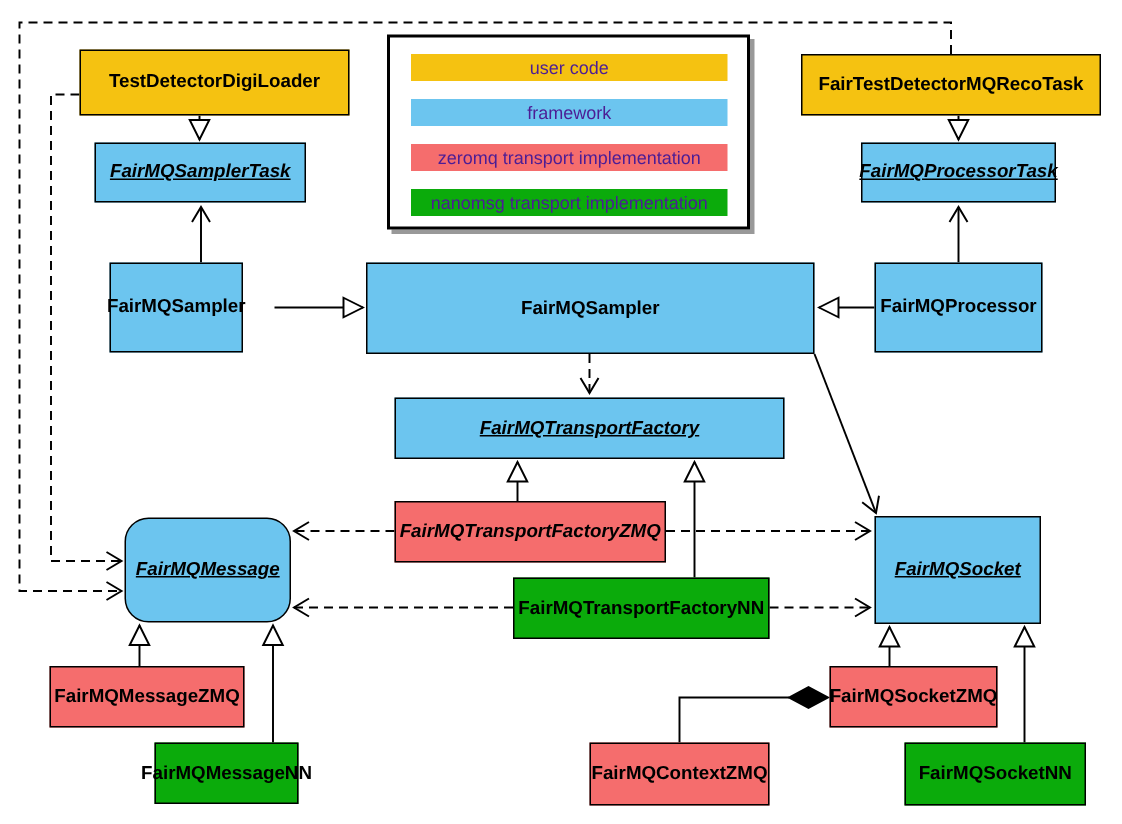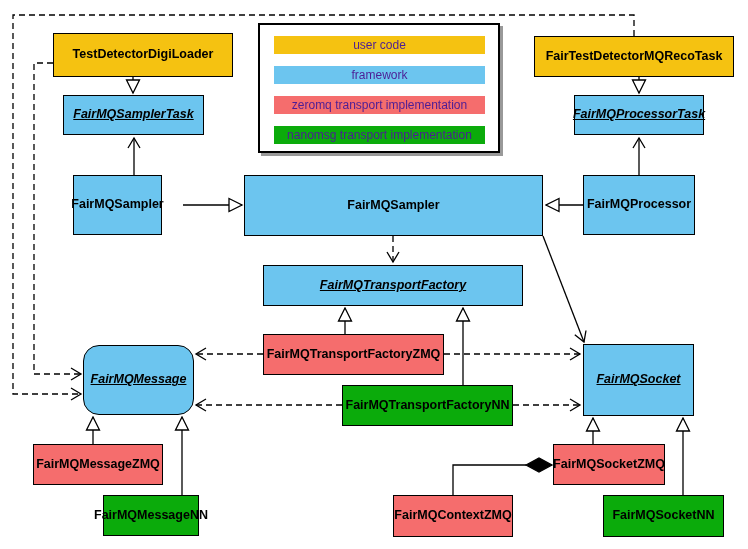--- a/index.html
+++ b/index.html
@@ -100,21 +100,21 @@
   </div>
 
   <div class="node p0" style="background: rgb(245, 194, 17);">TestDetectorDigiLoader</div>
   <div class="node p1" style="background: rgb(245, 194, 17);">FairTestDetectorMQRecoTask</div>
   <div class="node p2 abstract" style="background: rgb(108, 197, 239);">FairMQSamplerTask</div>
   <div class="node p3 abstract" style="background: rgb(108, 197, 239);">FairMQProcessorTask</div>
   <div class="node p4" style="background: rgb(108, 197, 239);">FairMQSampler</div>
   <div class="node p5" style="background: rgb(108, 197, 239);">FairMQSampler</div>
   <div class="node p6" style="background: rgb(108, 197, 239);">FairMQProcessor</div>
   <div class="node p7 abstract" style="background: rgb(108, 197, 239);">FairMQTransportFactory</div>
-  <div class="node p8" style="background: rgb(245, 109, 109);">FairMQTransportFactoryZMQ</div>
+  <div class="node p8" style="background: rgb(245, 109, 109); font-style: italic;">FairMQTransportFactoryZMQ</div>
   <div class="node p9" style="background: rgb(11, 171, 11);">FairMQTransportFactoryNN</div>
   <div class="node p10 abstract" style="background: rgb(108, 197, 239);">FairMQMessage</div>
   <div class="node p11 abstract" style="background: rgb(108, 197, 239);">FairMQSocket</div>
   <div class="node p12" style="background: rgb(245, 109, 109);">FairMQMessageZMQ</div>
   <div class="node p13" style="background: rgb(11, 171, 11);">FairMQMessageNN</div>
   <div class="node p14" style="background: rgb(245, 109, 109);">FairMQSocketZMQ</div>
   <div class="node p15" style="background: rgb(11, 171, 11);">FairMQSocketNN</div>
   <div class="node p16" style="background: rgb(245, 109, 109);">FairMQContextZMQ</div>
 
 </div>

